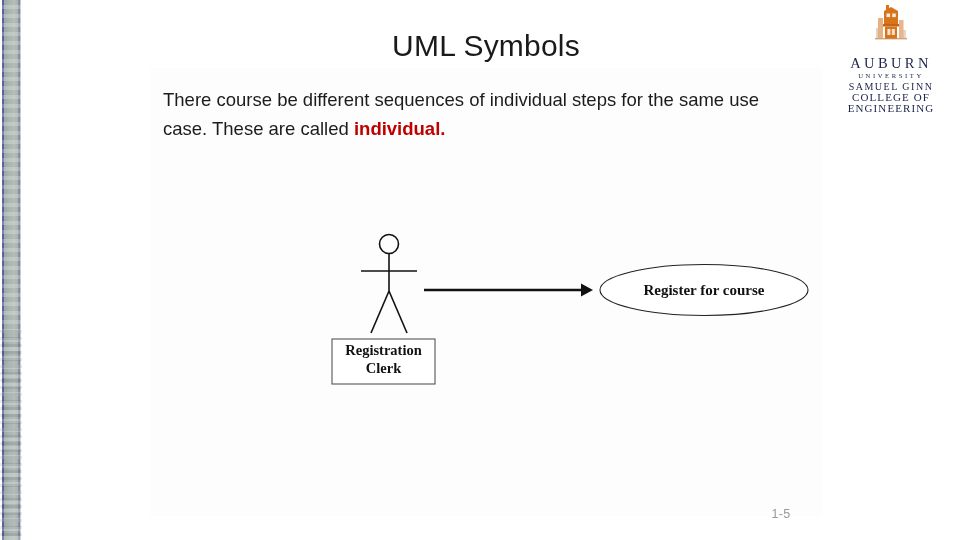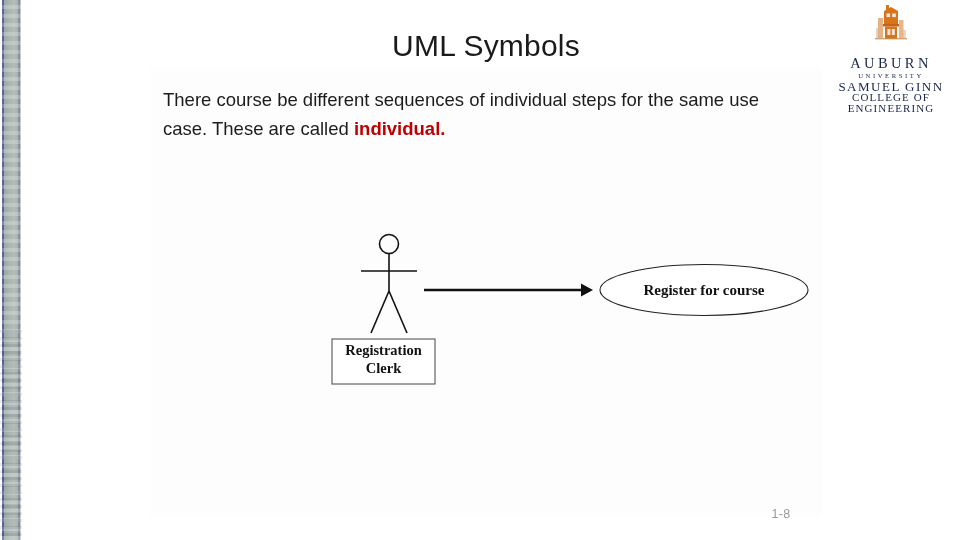--- a/index.html
+++ b/index.html
@@ -131,21 +131,21 @@
   }
   #logo-university {
     font-family: "Liberation Serif", serif;
     font-size: 6.6px;
     letter-spacing: 2.6px;
     color: #19254a;
     line-height: 9px;
   }
   #logo-college-1 {
     font-family: "Liberation Serif", serif;
-    font-size: 13px;
+    font-size: 10px;
     letter-spacing: 1.5px;
     color: #19254a;
     line-height: 10px;
     margin-top: 2px;
   }
   #logo-college-2 {
     font-family: "Liberation Serif", serif;
     font-size: 11px;
     letter-spacing: 1.1px;
     color: #19254a;
@@ -226,15 +226,15 @@
 
     <g>
       <line x1="124" y1="75" x2="281" y2="75" stroke="#111111" stroke-width="2.4"></line>
       <polygon points="281,68.5 293,75 281,81.5" fill="#111111"></polygon>
     </g>
 
     <ellipse cx="404" cy="75" rx="104" ry="25.5" fill="#ffffff" stroke="#222222" stroke-width="1.1"></ellipse>
     <text x="404" y="80" text-anchor="middle" font-family="Liberation Serif, serif" font-size="15" font-weight="bold" fill="#111111">Register for course</text>
   </svg>
 
-  <div id="page-number">1-8</div>
+  <div id="page-number">1-5</div>
 
 </div>
 
 </body></html>

